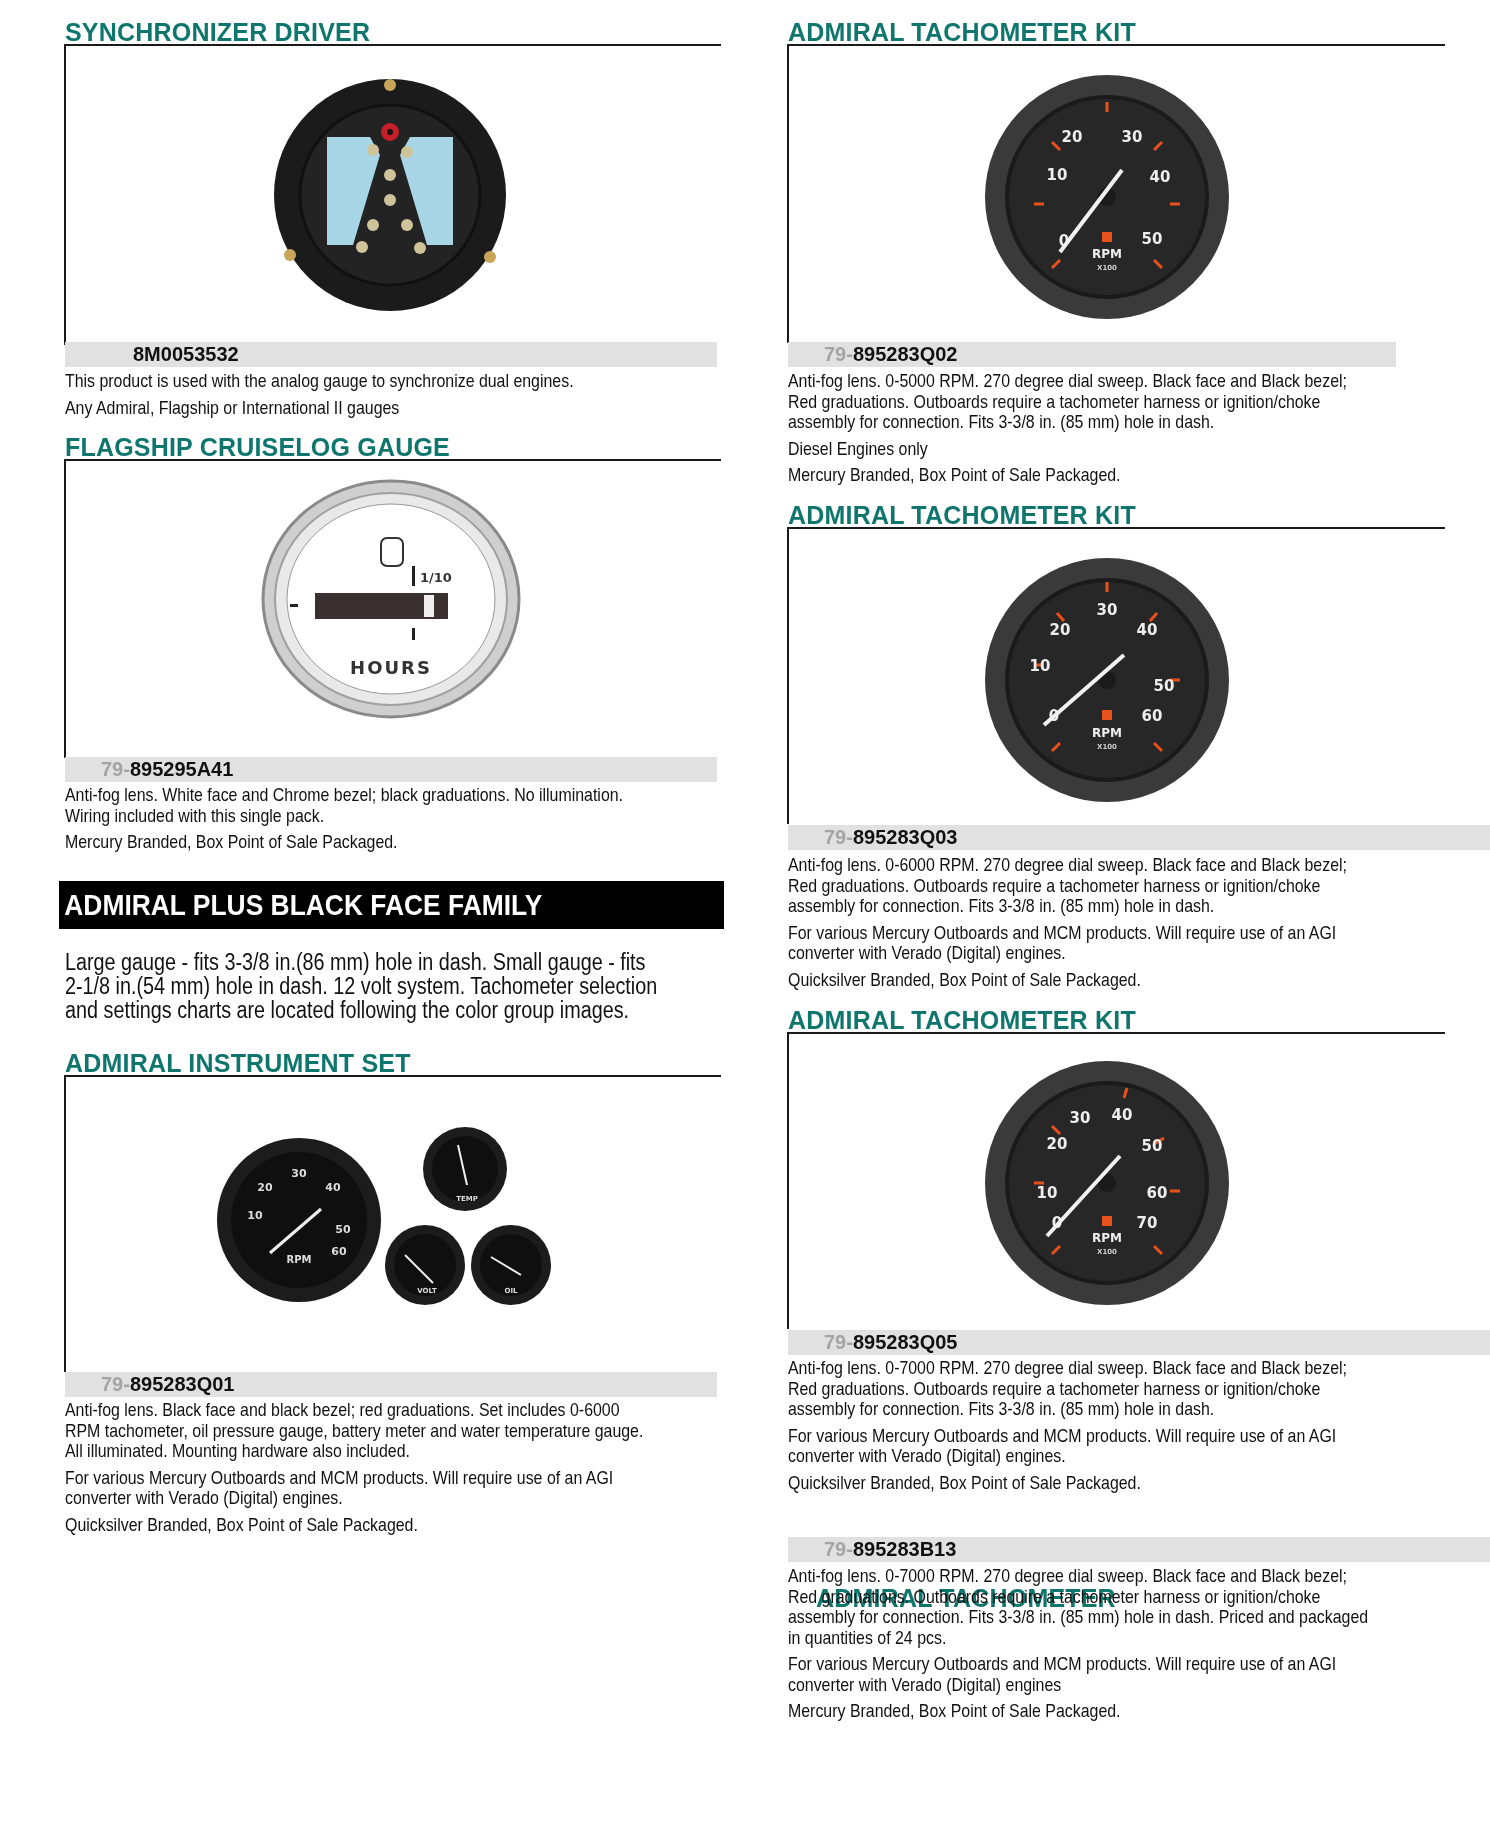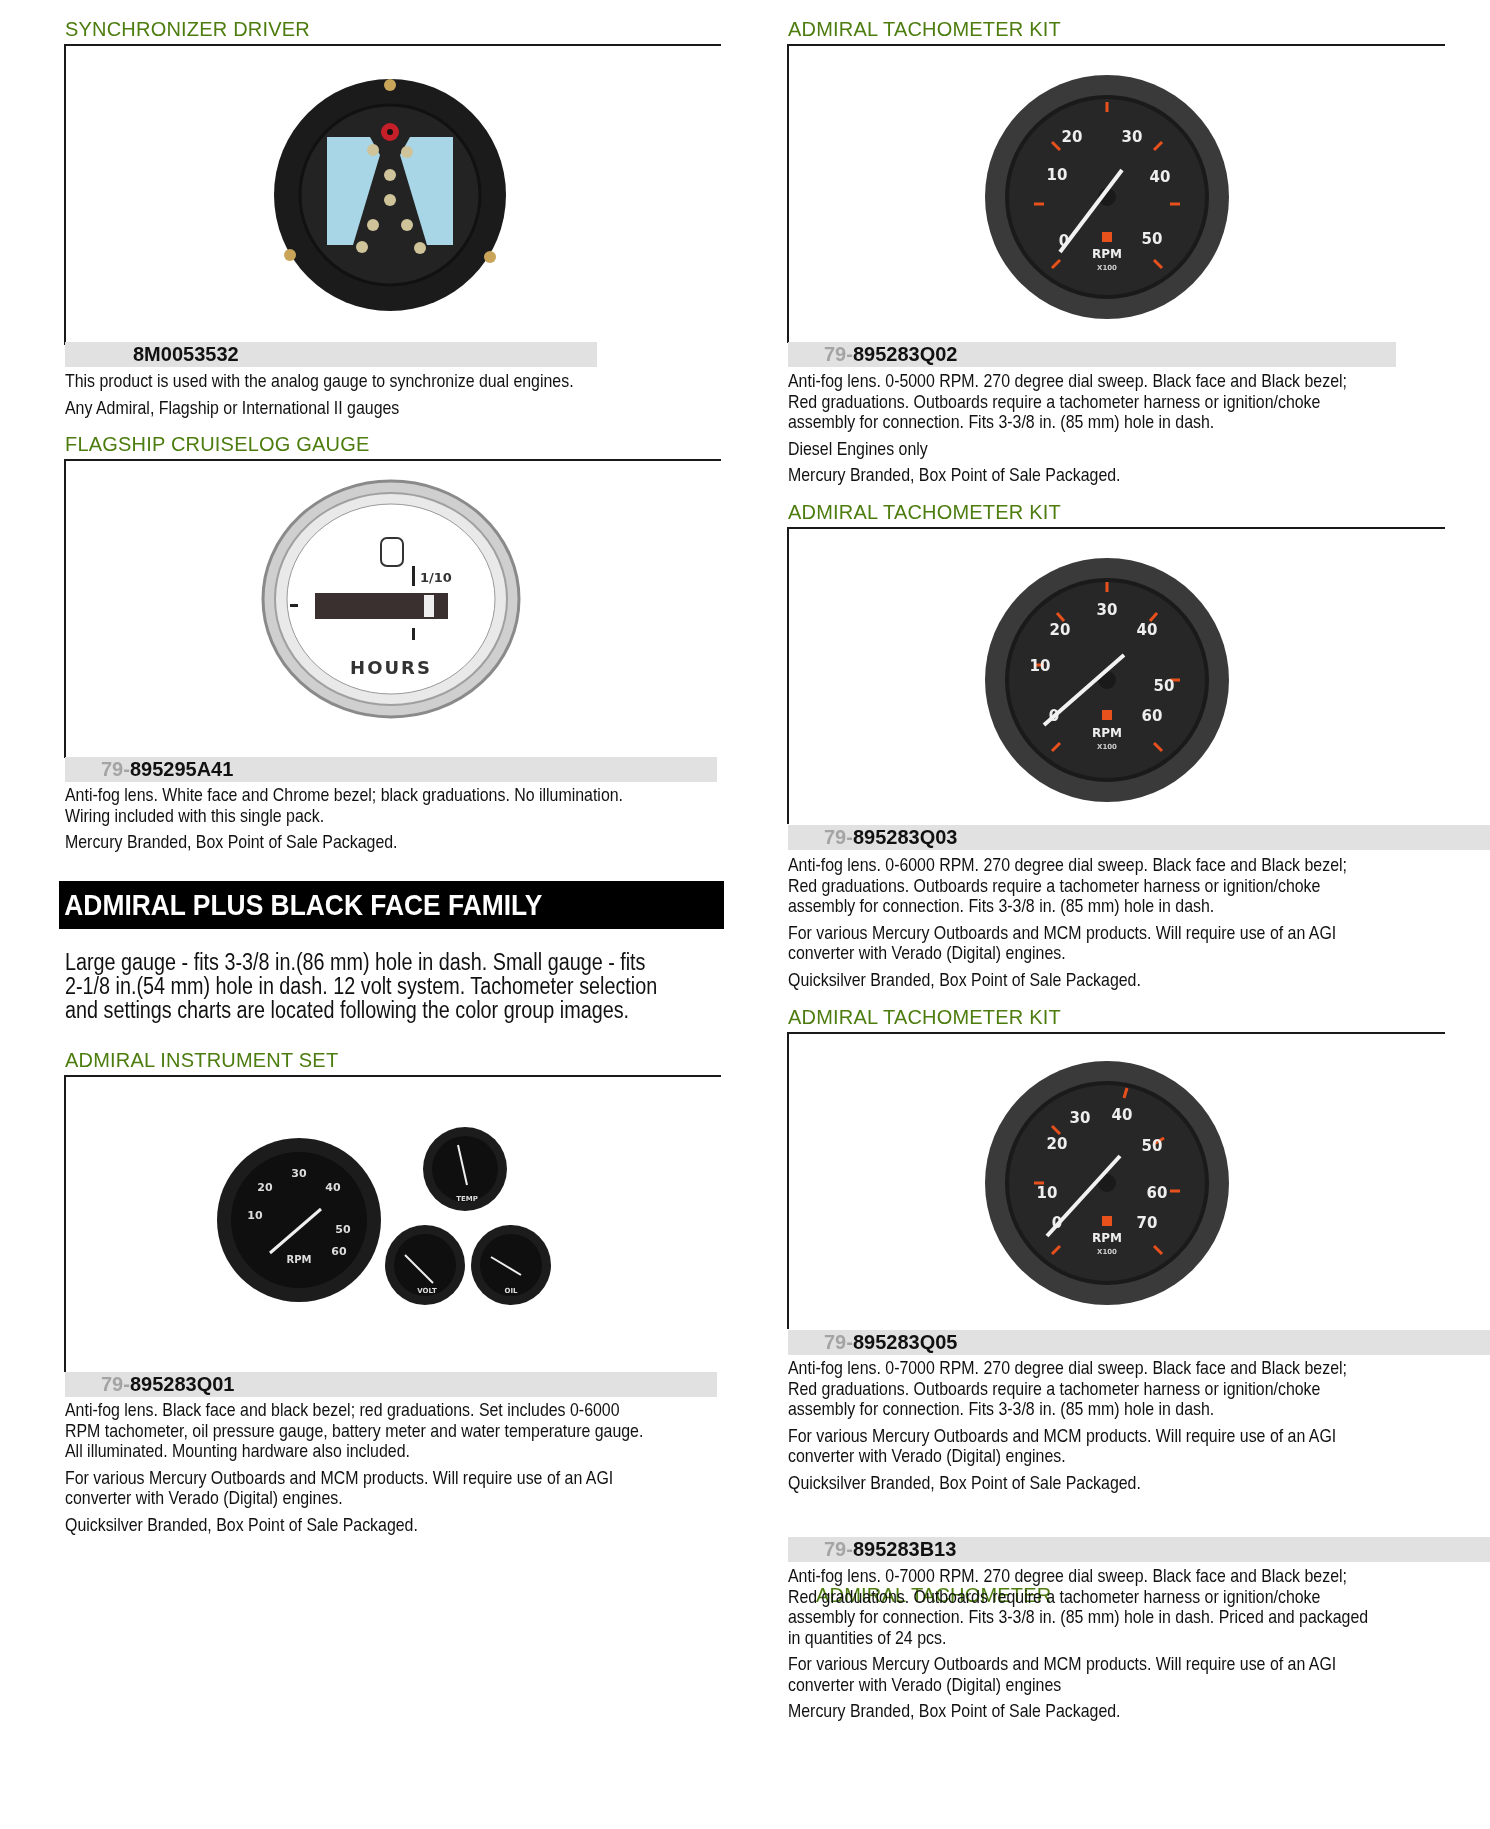--- a/index.html
+++ b/index.html
@@ -1,20 +1,20 @@
 <!DOCTYPE html>
 <html><head>
 <meta charset="utf-8">
 <style>
   html, body { margin: 0; padding: 0; background: #ffffff; }
   body { width: 1490px; height: 1829px; position: relative; overflow: hidden;
          font-family: "Liberation Sans", sans-serif; color: #111; }
   .abs { position: absolute; }
-  .title { position: absolute; font-weight: normal; font-size: 20px; letter-spacing: 0.2px;
-           color: #4d7c0f; white-space: nowrap; }
+  .title { position: absolute; font-weight: bold; font-size: 25px; letter-spacing: 0.2px;
+           color: #0f766e; white-space: nowrap; }
   .title-line { position: absolute; height: 2px; background: #1a1a1a; }
   .imgbox { position: absolute; border-left: 2px solid #1a1a1a; }
   .pn { position: absolute; height: 25px; background: #e1e1e1; font-weight: bold;
         font-size: 20px; line-height: 25px; }
   .pn .pre { color: #a4a4a4; }
   .pn .num { color: #111; }
   .desc { position: absolute; font-size: 18.5px; line-height: 20.5px; color: #111;
           transform: scaleX(0.86); transform-origin: left top; white-space: nowrap; }
   .desc p { margin: 0 0 6px 0; }
   .banner { position: absolute; background: #000; color: #fff; font-weight: bold;
@@ -44,21 +44,21 @@
     <circle cx="108" cy="75" r="6" fill="#cfc39a"></circle>
     <circle cx="142" cy="77" r="6" fill="#cfc39a"></circle>
     <circle cx="125" cy="100" r="6" fill="#cfc39a"></circle>
     <circle cx="125" cy="125" r="6" fill="#cfc39a"></circle>
     <circle cx="108" cy="150" r="6" fill="#cfc39a"></circle>
     <circle cx="97" cy="172" r="6" fill="#cfc39a"></circle>
     <circle cx="142" cy="150" r="6" fill="#cfc39a"></circle>
     <circle cx="155" cy="173" r="6" fill="#cfc39a"></circle>
   </svg>
 </div>
-<div class="pn" style="left:65px;top:342px;width:532px;">
+<div class="pn" style="left:65px;top:342px;width:652px;">
   <span style="padding-left:68px;" class="num">8M0053532</span>
 </div>
 <div class="desc" style="left:65px;top:371px;">
   <p>This product is used with the analog gauge to synchronize dual engines.</p>
   <p>Any Admiral, Flagship or International II gauges</p>
 </div>
 
 <div class="title" style="left:65px;top:433px;">FLAGSHIP CRUISELOG GAUGE</div>
 <div class="title-line" style="left:64px;top:459px;width:657px;"></div>
 <div class="imgbox" style="left:64px;top:460px;height:298px;"></div>

